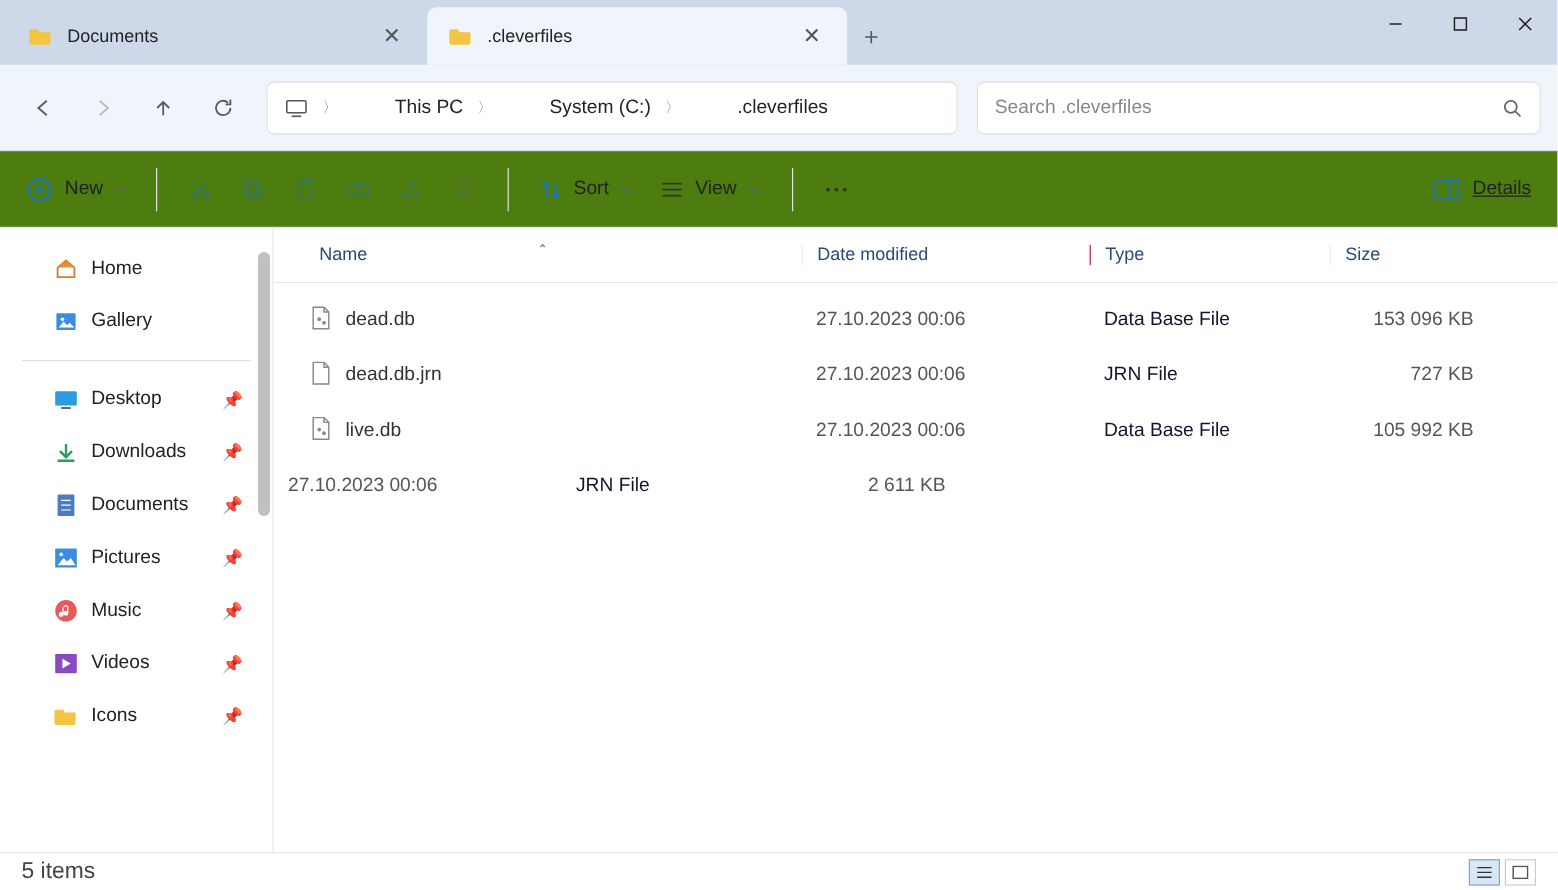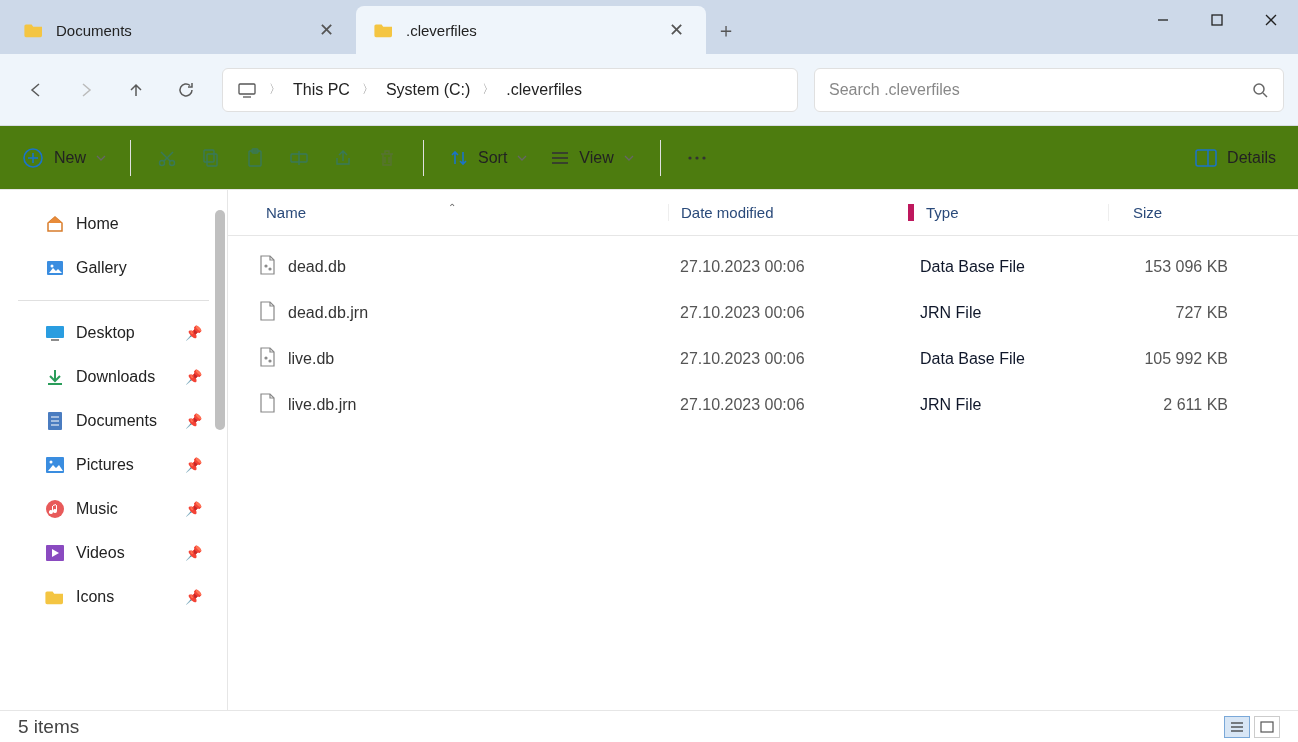--- a/index.html
+++ b/index.html
@@ -15,55 +15,55 @@
   .newtab { width: 40px; display: flex; align-items: center; justify-content: center; height: 48px; font-size: 20px; color: #555; cursor: pointer; }
   .window-controls { position: absolute; right: 0; top: 0; display: flex; height: 40px; }
   .window-controls div { width: 54px; display: flex; align-items: center; justify-content: center; font-size: 14px; color: #222; cursor: pointer; }
   
   
   .navbar { height: 72px; background: #eff5fb; display: flex; align-items: center; padding: 0 14px; gap: 6px; border-bottom: 1px solid #d8dde4; }
   .navbtn { width: 44px; height: 44px; display: flex; align-items: center; justify-content: center; border-radius: 4px; cursor: pointer; }
   .navbtn svg { stroke: #5a5a5a; }
   .navbtn.disabled svg { stroke: #bbb; }
   .addressbar { flex: 0 0 576px; height: 44px; background: #fff; border: 1px solid #e0e0e0; border-radius: 6px; display: flex; align-items: center; padding: 0 14px; margin-left: 8px; gap: 8px; font-size: 16px; color: #222; }
-  .addressbar .crumb { cursor: pointer; }
+  .addressbar .crumb { cursor: pointer; margin-left: 36px; }
   .addressbar .chev { color: #888; font-size: 12px; padding: 0 4px; }
   .searchbox { flex: 1; height: 44px; background: #fff; border: 1px solid #e0e0e0; border-radius: 6px; display: flex; align-items: center; padding: 0 14px; margin-left: 10px; color: #888; }
   .searchbox input { border: none; outline: none; flex: 1; font-size: 16px; color: #222; }
   .searchbox input::placeholder { color: #888; }
   
   
   .toolbar { height: 64px; background: #4d7c0f; display: flex; align-items: center; padding: 0 22px; border-bottom: 1px solid #e6e6e6; }
   .new-btn { display: flex; align-items: center; gap: 10px; font-size: 16px; color: #222; cursor: pointer; padding: 0 10px 0 0; }
   .tsep { width: 1px; height: 36px; background: #e0e0e0; margin: 0 14px; }
   .tool-icon { width: 44px; height: 44px; display: flex; align-items: center; justify-content: center; cursor: pointer; }
   .tool-icon.disabled { opacity: 0.4; }
   .tool-group { display: flex; align-items: center; gap: 10px; font-size: 16px; color: #222; cursor: pointer; padding: 0 12px; }
   .toolbar-spacer { flex: 1; }
-  .details-btn { display: flex; align-items: center; gap: 10px; font-size: 16px; color: #222; cursor: pointer; }
+  .details-btn { display: flex; align-items: center; gap: 10px; font-size: 16px; color: #222; cursor: pointer; text-decoration: underline; }
   
   
   .main { flex: 1; display: flex; overflow: hidden; }
   .sidebar { width: 228px; border-right: 1px solid #e6e6e6; padding: 12px 0 0 0; overflow-y: auto; position: relative; }
   .sidebar::-webkit-scrollbar { width: 12px; }
   .side-item { display: flex; align-items: center; height: 44px; padding: 0 18px 0 44px; font-size: 16px; color: #222; cursor: pointer; position: relative; }
   .side-item .ico { position: absolute; left: 44px; width: 22px; height: 22px; display: flex; align-items: center; justify-content: center; }
   .side-item .txt { margin-left: 32px; }
   .side-item .pin { position: absolute; right: 24px; color: #999; font-size: 14px; }
   .side-divider { height: 1px; background: #e0e0e0; margin: 10px 18px; }
   .scroll-thumb { position: absolute; right: 2px; top: 20px; width: 10px; height: 220px; background: #c0c0c0; border-radius: 5px; }
   
   
   .filepane { flex: 1; display: flex; flex-direction: column; overflow: hidden; }
   .colheaders { display: flex; height: 46px; border-bottom: 1px solid #e6e6e6; align-items: center; font-size: 15px; color: #2a4a7a; }
   .col-name { width: 440px; padding-left: 38px; position: relative; cursor: pointer; }
   .col-name .sort-ind { position: absolute; top: -2px; left: 50%; font-size: 10px; color: #666; }
   .col-date { width: 240px; cursor: pointer; border-left: 1px solid #eee; padding-left: 12px; }
-  .col-type { width: 200px; cursor: pointer; border-left: 6px solid #be185d; padding-left: 12px; }
-  .col-size { width: 140px; cursor: pointer; border-left: 1px solid #eee; padding-left: 24px; }
+  .col-type { width: 200px; cursor: pointer; border-left: 1px solid #be185d; padding-left: 12px; }
+  .col-size { width: 140px; cursor: pointer; border-left: 1px solid #eee; padding-left: 12px; }
   .filerows { flex: 1; overflow-y: auto; padding-top: 8px; }
   .filerow { display: flex; height: 46px; align-items: center; font-size: 16px; color: #333; cursor: pointer; }
   .filerow .c-name { width: 440px; padding-left: 30px; display: flex; align-items: center; gap: 12px; }
   .filerow .c-date { width: 240px; color: #555; padding-left: 12px; }
   .filerow .c-type { width: 200px; color: #0f172a; padding-left: 12px; }
   .filerow .c-size { width: 140px; color: #555; text-align: right; padding-right: 20px; }
   
   
   .statusbar { height: 32px; border-top: 1px solid #e6e6e6; display: flex; align-items: center; padding: 0 18px; font-size: 19px; color: #444; }
   .statusbar .view-toggles { margin-left: auto; display: flex; gap: 4px; }
@@ -385,27 +385,20 @@
                 <circle cx="8" cy="11" r="1" fill="#888"></circle>
                 <circle cx="12" cy="14" r="1" fill="#888"></circle>
               </svg></span>
             <span>live.db</span>
           </div>
           <div class="c-date">27.10.2023 00:06</div>
           <div class="c-type">Data Base File</div>
           <div class="c-size">105 992 KB</div>
         </div>
         <div class="filerow">
-          <div class="c-name">
-            <span><svg width="18" height="20" fill="none" stroke="#888" stroke-width="1.2">
-                <path d="M3 1h9l4 4v14H3z"></path>
-                <path d="M12 1v4h4"></path>
-              </svg></span>
-            <span>live.db.jrn</span>
-          </div>
           <div class="c-date">27.10.2023 00:06</div>
           <div class="c-type">JRN File</div>
           <div class="c-size">2 611 KB</div>
         </div>
       </div>
   </div>
 </div>
 
 <div class="statusbar">
   <span>5 items</span>

